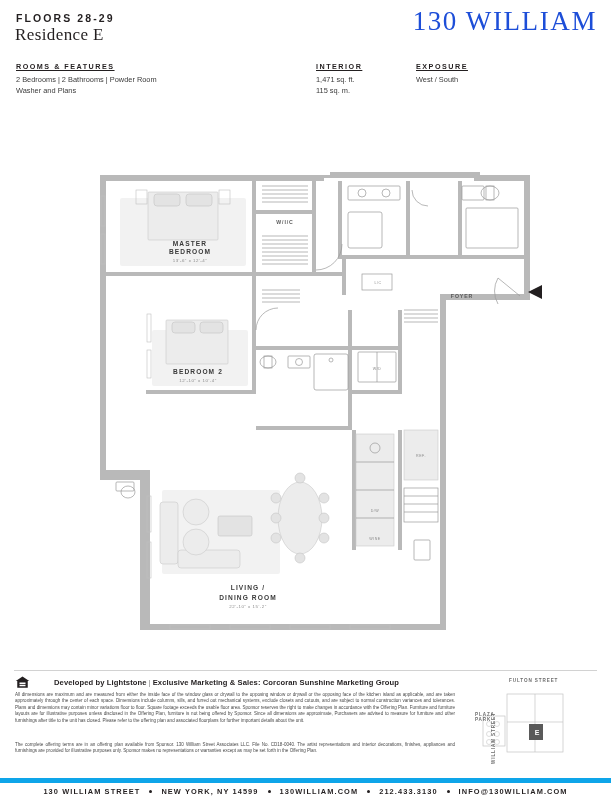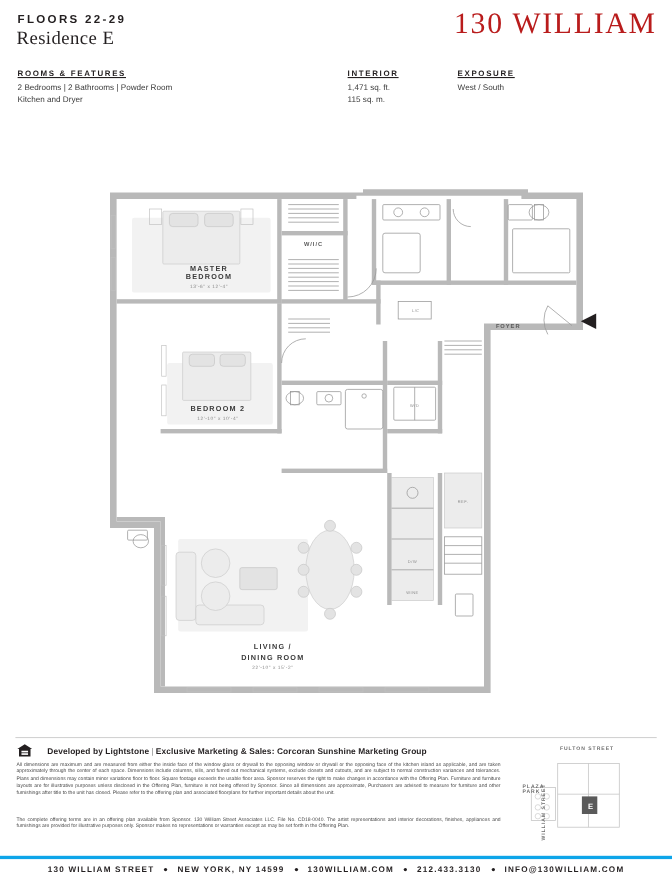--- a/index.html
+++ b/index.html
@@ -37,21 +37,21 @@
     color: #231f20;
   }
   .brand {
     position: absolute;
     top: 6px;
     right: 14px;
     font-family: "Liberation Serif", serif;
     font-size: 27px;
     letter-spacing: 1.6px;
     font-weight: normal;
-    color: #b91c1c;
+    color: #1d4ed8;
     white-space: nowrap;
   }
 
   .specs {
     position: absolute;
     top: 62px;
     left: 16px;
     right: 14px;
     display: flex;
   }
@@ -90,21 +90,21 @@
     height: 130px;
   }
   .footer-rule {
     position: absolute;
     top: 0; left: 14px; right: 14px;
     border-top: 1px solid #d2d2d2;
   }
   .dev-line {
     position: absolute;
     top: 8px;
-    left: 43px;
+    left: 54px;
     font-size: 7.6px;
     font-weight: bold;
     letter-spacing: 0.1px;
     color: #231f20;
   }
   .dev-line .sep { font-weight: normal; color: #888; padding: 0 2px; }
   .eho {
     position: absolute;
     top: 5px;
     left: 15px;
@@ -128,21 +128,21 @@
     width: 440px;
     font-size: 4.55px;
     line-height: 1.42;
     color: #4a4a4a;
     text-align: justify;
   }
   .bottom-bar {
     position: absolute;
     bottom: 0; left: 0; right: 0;
     height: 22px;
-    border-top: 3px solid #0ea5e9;
+    border-top: 5px solid #0ea5e9;
     display: flex;
     align-items: center;
     justify-content: center;
     gap: 0px;
   }
   .bottom-bar .item {
     font-size: 7.4px;
     letter-spacing: 1.1px;
     font-weight: bold;
     color: #231f20;
@@ -166,29 +166,29 @@
     font-size: 4.6px;
     letter-spacing: 0.9px;
     color: #6d6d6d;
     font-weight: bold;
   }
 </style>
 </head>
 <body>
 
 <div class="header">
-  <div class="floors">FLOORS 22-29</div>
+  <div class="floors">FLOORS 28-29</div>
   <div class="residence">Residence E</div>
   <div class="brand">130 WILLIAM</div>
 
   <div class="specs">
     <div class="spec-col-rooms">
       <div class="spec-head">ROOMS &amp; FEATURES</div>
       <div class="spec-line">2 Bedrooms | 2 Bathrooms | Powder Room</div>
-      <div class="spec-line">Kitchen and Dryer</div>
+      <div class="spec-line">Washer and Plans</div>
     </div>
     <div class="spec-col-interior">
       <div class="spec-head">INTERIOR</div>
       <div class="spec-line">1,471 sq. ft.</div>
       <div class="spec-line">115 sq. m.</div>
     </div>
     <div class="spec-col-exposure">
       <div class="spec-head">EXPOSURE</div>
       <div class="spec-line">West / South</div>
     </div>

